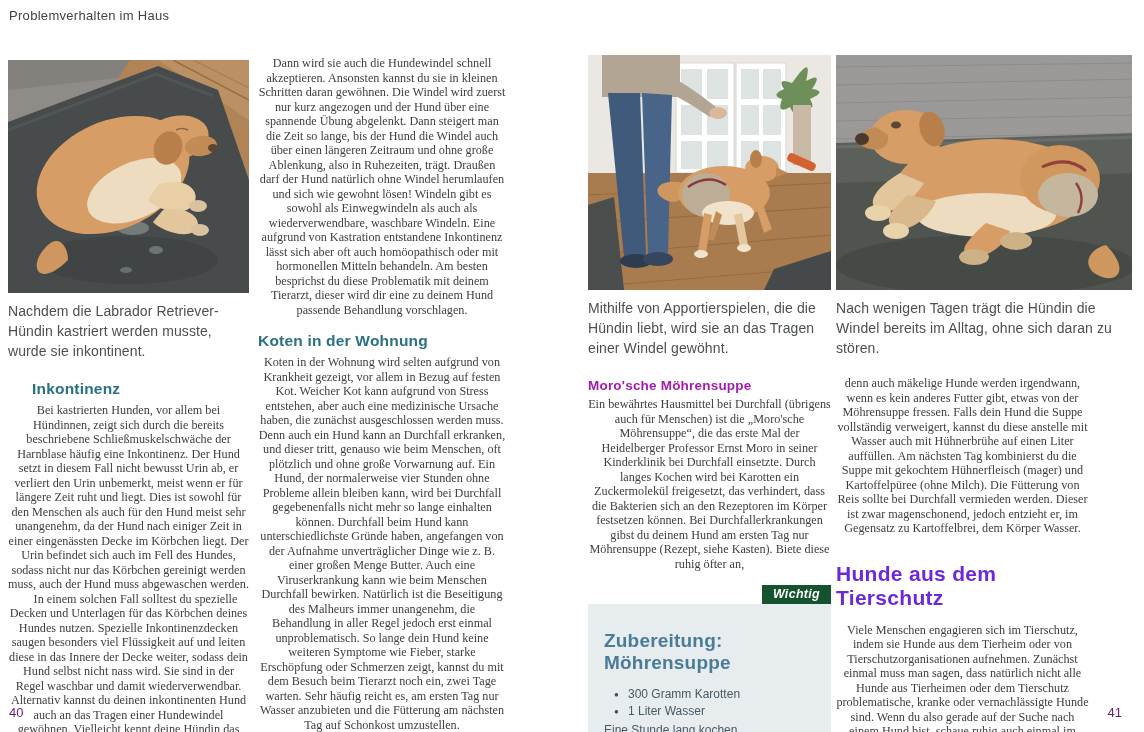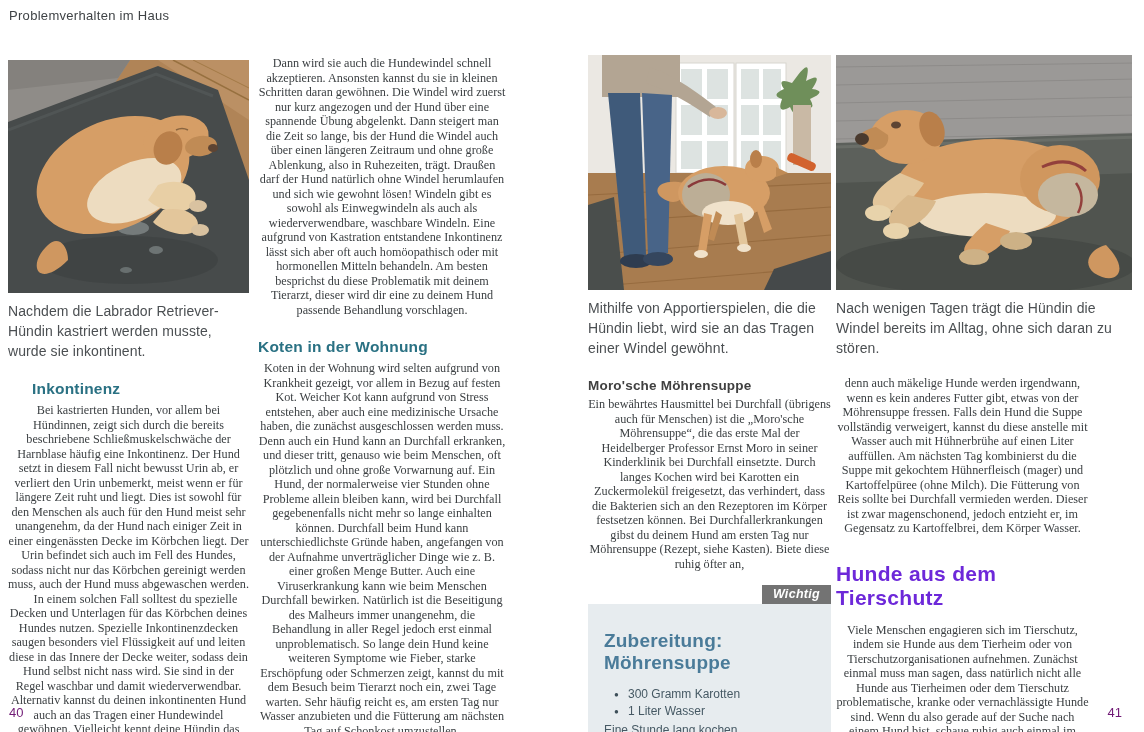--- a/index.html
+++ b/index.html
@@ -10,30 +10,30 @@
   .pagenum.left{left:9px;}
   .pagenum.right{right:10px;}
 
   .col{position:absolute;}
   .photo{display:block;width:100%;}
   .photo svg{display:block;width:100%;height:100%;}
 
   .caption{font-size:14px;line-height:20px;color:#4b4f52;margin-top:8px;letter-spacing:.1px;}
 
   .teal-h{font-size:15.5px;font-weight:bold;color:#2a7183;letter-spacing:.2px;margin:0;}
-  .dark-h{font-size:13.5px;font-weight:600;color:#404040;letter-spacing:.2px;margin:0;}
+  .dark-h{font-size:13.5px;font-weight:600;color:#a21caf;letter-spacing:.2px;margin:0;}
   .big-h{font-size:21px;font-weight:600;color:#6d28d9;letter-spacing:.3px;margin:0;}
 
   .body-txt{font-family:"Liberation Serif",serif;font-size:12.2px;line-height:14.5px;
             color:#3c4043;margin:0;text-align:center;}
   .body-txt.indent{text-indent:14px;}
 
   .boxwrap{margin-top:14px;}
   .tagrow{display:flex;justify-content:flex-end;}
-  .tag{background:#737373;color:#ffffff;font-size:12.5px;font-style:italic;font-weight:bold;
+  .tag{background:#14532d;color:#ffffff;font-size:12.5px;font-style:italic;font-weight:bold;
        padding:2px 11px 3px 11px;letter-spacing:.3px;}
   .infobox{background:#e7ecef;padding:20px 16px 16px 16px;}
   .infobox h3{margin:6px 0 12px 0;font-size:19px;font-weight:bold;color:#4a7b99;letter-spacing:.2px;}
   .infobox ul{margin:0;padding:0 0 0 10px;list-style:none;}
   .infobox li{font-size:12px;line-height:17px;color:#465964;position:relative;padding-left:14px;}
   .infobox li::before{content:"●";position:absolute;left:0;top:0;font-size:8px;color:#3d4f59;line-height:17px;}
   .infobox .steps{font-size:12px;line-height:17px;color:#465964;margin-top:2px;}
 </style>
 </head>
 <body>
@@ -74,21 +74,21 @@
       </svg>
     </div>
     <div class="caption">Nachdem die Labrador Retriever-Hündin kastriert werden musste, wurde sie inkontinent.</div>
     <h2 class="teal-h" style="margin-top:19px;margin-left:24px;">Inkontinenz</h2>
     <p class="body-txt" style="margin-top:5px;">Bei kastrierten Hunden, vor allem bei Hündinnen, zeigt sich durch die bereits beschriebene Schließmuskelschwäche der Harnblase häufig eine Inkontinenz. Der Hund setzt in diesem Fall nicht bewusst Urin ab, er verliert den Urin unbemerkt, meist wenn er für längere Zeit ruht und liegt. Dies ist sowohl für den Menschen als auch für den Hund meist sehr unangenehm, da der Hund nach einiger Zeit in einer eingenässten Decke im Körbchen liegt. Der Urin befindet sich auch im Fell des Hundes, sodass nicht nur das Körbchen gereinigt werden muss, auch der Hund muss abgewaschen werden.</p>
     <p class="body-txt indent">In einem solchen Fall solltest du spezielle Decken und Unterlagen für das Körbchen deines Hundes nutzen. Spezielle Inkontinenzdecken saugen besonders viel Flüssigkeit auf und leiten diese in das Innere der Decke weiter, sodass dein Hund selbst nicht nass wird. Sie sind in der Regel waschbar und damit wiederverwendbar. Alternativ kannst du deinen inkontinenten Hund auch an das Tragen einer Hundewindel gewöhnen. Vielleicht kennt deine Hündin das Tragen einer Hose/Windel noch aus den Zeiten der Läufigkeit?</p>
   </div>
 
   <div class="col" style="left:258px;top:56px;width:248px;">
     <p class="body-txt">Dann wird sie auch die Hundewindel schnell akzeptieren. Ansonsten kannst du sie in kleinen Schritten daran gewöhnen. Die Windel wird zuerst nur kurz angezogen und der Hund über eine spannende Übung abgelenkt. Dann steigert man die Zeit so lange, bis der Hund die Windel auch über einen längeren Zeitraum und ohne große Ablenkung, also in Ruhezeiten, trägt. Draußen darf der Hund natürlich ohne Windel herumlaufen und sich wie gewohnt lösen! Windeln gibt es sowohl als Einwegwindeln als auch als wiederverwendbare, waschbare Windeln. Eine aufgrund von Kastration entstandene Inkontinenz lässt sich aber oft auch homöopathisch oder mit hormonellen Mitteln behandeln. Am besten besprichst du diese Problematik mit deinem Tierarzt, dieser wird dir eine zu deinem Hund passende Behandlung vorschlagen.</p>
-    <h2 class="teal-h" style="margin-top:21px;">Koten in der Wohnung</h2>
+    <h2 class="teal-h" style="margin-top:15px;">Koten in der Wohnung</h2>
     <p class="body-txt" style="margin-top:5px;">Koten in der Wohnung wird selten aufgrund von Krankheit gezeigt, vor allem in Bezug auf festen Kot. Weicher Kot kann aufgrund von Stress entstehen, aber auch eine medizinische Ursache haben, die zunächst ausgeschlossen werden muss. Denn auch ein Hund kann an Durchfall erkranken, und dieser tritt, genauso wie beim Menschen, oft plötzlich und ohne große Vorwarnung auf. Ein Hund, der normalerweise vier Stunden ohne Probleme allein bleiben kann, wird bei Durchfall gegebenenfalls nicht mehr so lange einhalten können. Durchfall beim Hund kann unterschiedlichste Gründe haben, angefangen von der Aufnahme unverträglicher Dinge wie z. B. einer großen Menge Butter. Auch eine Viruserkrankung kann wie beim Menschen Durchfall bewirken. Natürlich ist die Beseitigung des Malheurs immer unangenehm, die Behandlung in aller Regel jedoch erst einmal unproblematisch. So lange dein Hund keine weiteren Symptome wie Fieber, starke Erschöpfung oder Schmerzen zeigt, kannst du mit dem Besuch beim Tierarzt noch ein, zwei Tage warten. Sehr häufig reicht es, am ersten Tag nur Wasser anzubieten und die Fütterung am nächsten Tag auf Schonkost umzustellen.</p>
   </div>
 
   <div class="col" style="left:588px;top:55px;width:243px;">
     <div class="photo" style="height:235px;">
       <svg viewBox="0 0 243 235" preserveAspectRatio="none">
         <rect width="243" height="120" fill="#ebe8e3"></rect>
         <rect x="88" y="8" width="58" height="110" fill="#ffffff" stroke="#d8d5cf"></rect>
         <g fill="#dde3e1">
           <rect x="93" y="14" width="21" height="30"></rect>

